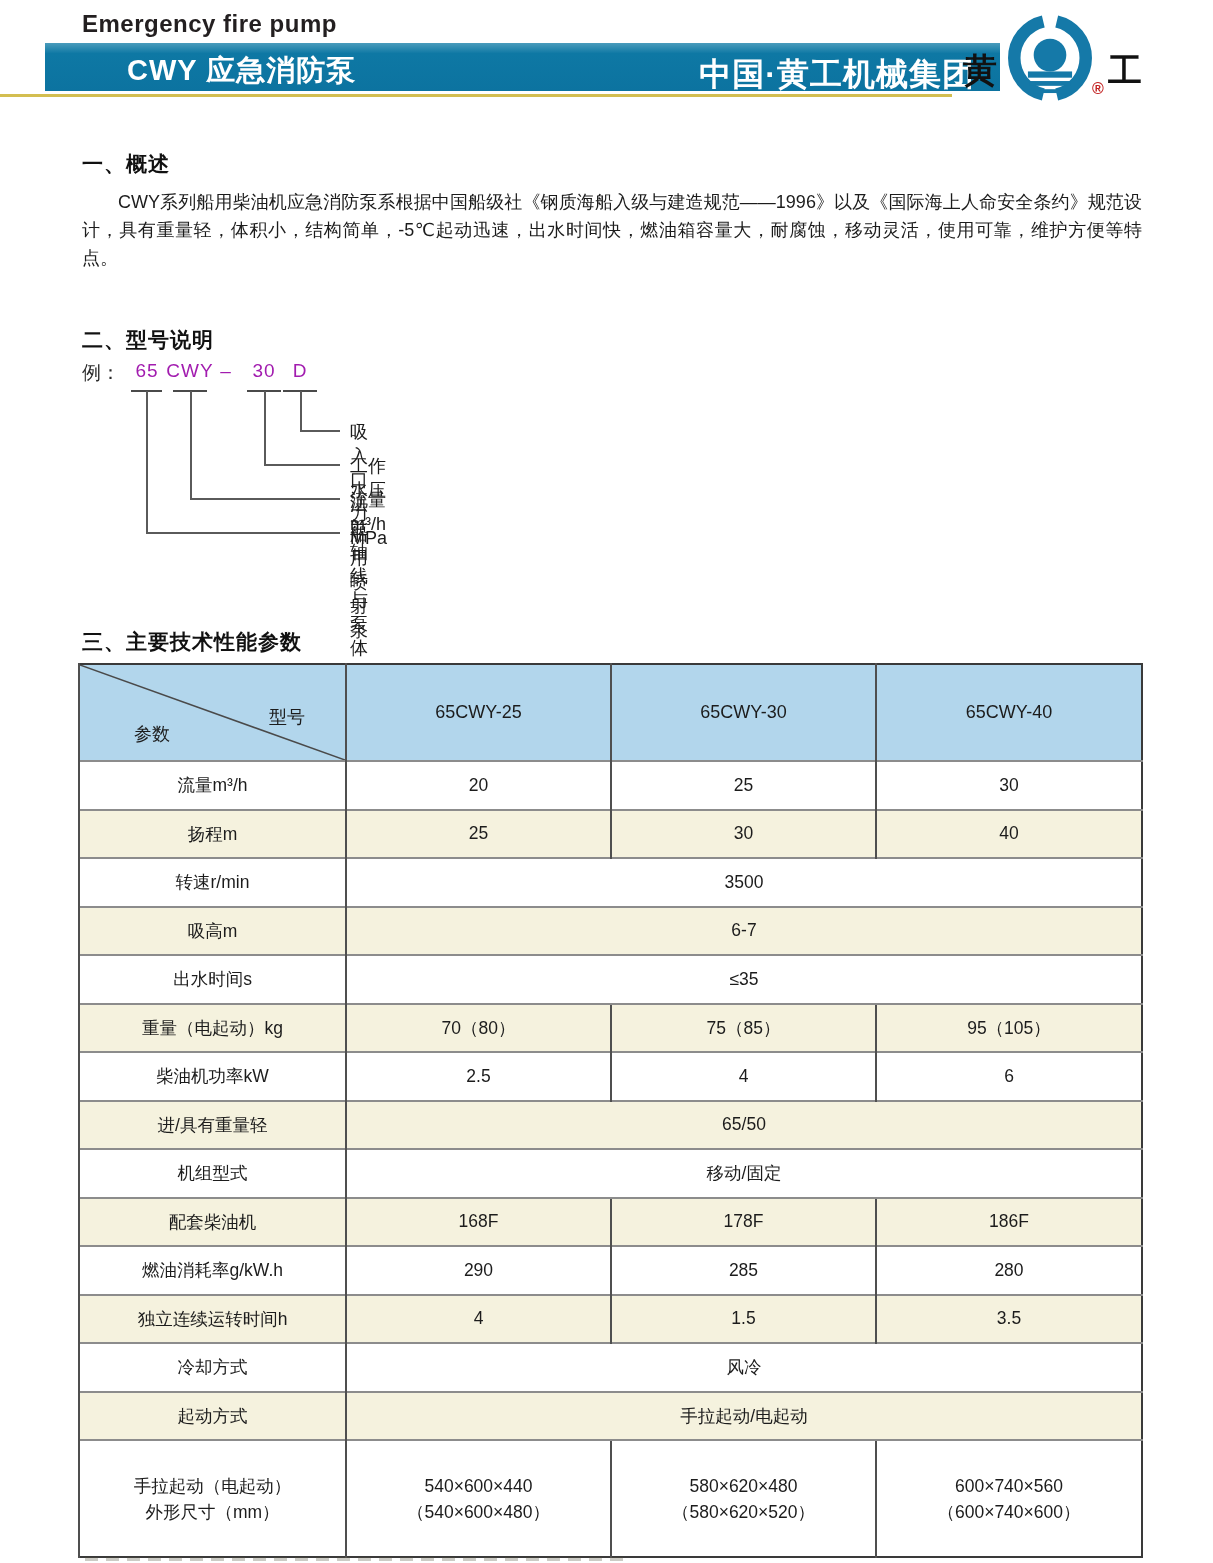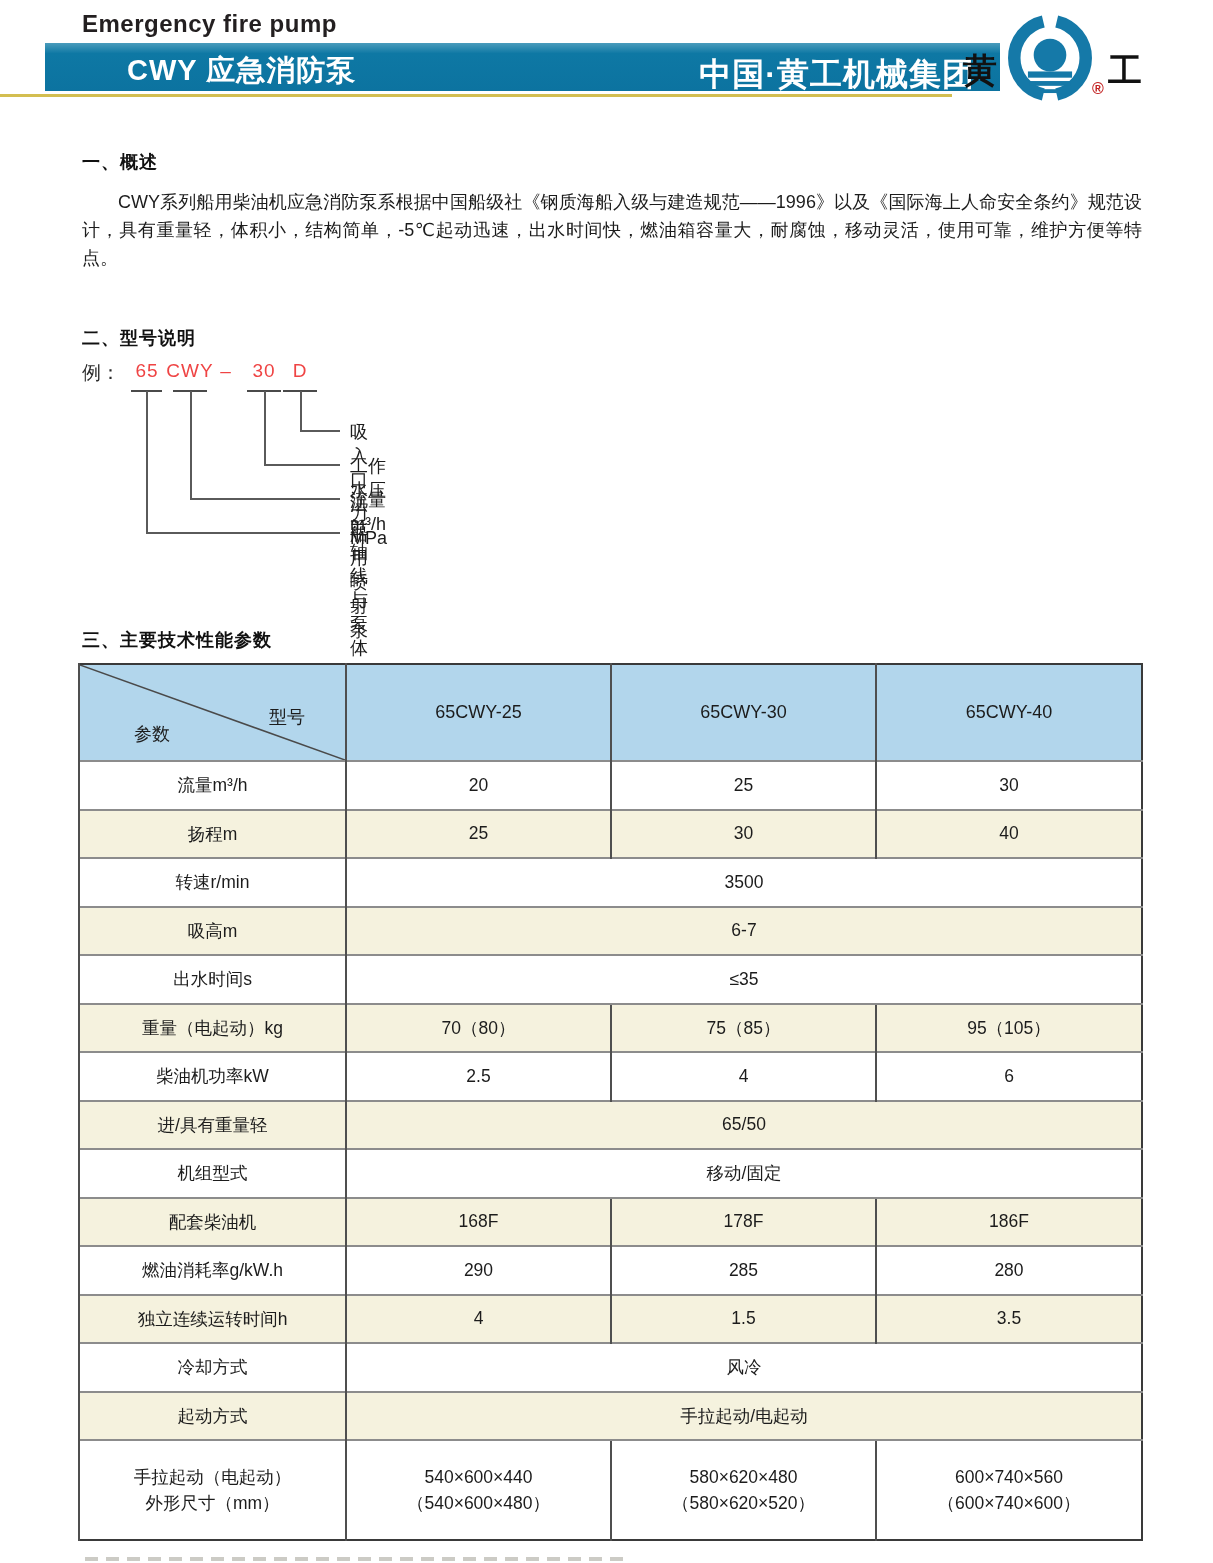--- a/index.html
+++ b/index.html
@@ -16,52 +16,52 @@
   .gold-line { position:absolute; left:0; top:94px; width:952px; height:3px; background:#d3be50; }
 
   .logo { position:absolute; left:958px; top:6px; width:195px; height:102px; }
   .logo-char { position:absolute; top:42px; font-size:34px; font-weight:bold; color:#111111; }
   .logo-char.left { left:5px; }
   .logo-char.right { left:150px; }
   .logo-emblem { position:absolute; left:44px; top:2px; }
   .logo-reg { position:absolute; left:134px; top:74px; font-size:16px; font-weight:bold; color:#c32222; }
 
   
-  .sec-heading { position:absolute; left:82px; font-size:18px; font-weight:bold; color:#111111; letter-spacing:1px; }
+  .sec-heading { position:absolute; left:82px; font-size:21px; font-weight:bold; color:#111111; letter-spacing:1px; }
   #h-overview { top:150px; }
   #h-model   { top:326px; }
   #h-specs   { top:628px; }
 
   
   .overview-text { position:absolute; left:82px; top:188px; width:1060px; font-size:18px; line-height:28px;
                    color:#1c1c1c; text-align:justify; }
   .overview-text p { text-indent:2em; }
 
   
   .diagram { position:absolute; left:0; top:0; }
   .dg-example { position:absolute; left:82px; top:360px; font-size:19px; color:#2a2a2a; }
-  .dg-part { position:absolute; top:360px; transform:translateX(-50%); font-size:19px; color:#ef4444; letter-spacing:1px; }
+  .dg-part { position:absolute; top:360px; transform:translateX(-50%); font-size:19px; color:#a21caf; letter-spacing:1px; }
   .dg-underline { position:absolute; height:0; border-top:2px solid #4a4a4a; }
   .dg-conn { position:absolute; border-left:2px solid #5a5a5a; border-bottom:2px solid #5a5a5a; }
   .dg-label { position:absolute; left:350px; font-size:18px; color:#1c1c1c; line-height:24px; }
 
   
   .spec-table { position:absolute; left:78px; top:663px; width:1063px; border-collapse:collapse; table-layout:fixed; }
   .spec-table td { border-top:2px solid #8c8c8c; border-left:2px solid #4f4f4f; text-align:center;
                    vertical-align:middle; font-size:17.5px; color:#1c1c1c; padding:2px; }
   .spec-table { border:2px solid #3a3a3a; }
   .hdr-row td { background:#b2d6ec; height:97px; border-top:none; font-size:18px; }
   .corner-cell { position:relative; padding:0 !important; }
   .corner-svg { position:absolute; left:0; top:0; width:100%; height:100%; }
   .corner-top { position:absolute; right:40px; top:20px; font-size:18px;margin-top:20px; }
   .corner-bottom { position:absolute; left:54px; bottom:14px; font-size:18px; }
   .spec-row { height:48.5px; }
   .spec-row.beige td { background:#f5f2de; }
   .spec-row.white td { background:#ffffff; }
-  .spec-row-tall { height:100px; }
+  .spec-row-tall { height:117px; }
   .cell-line { line-height:26px; }
 
   
   .bottom-artifact { position:absolute; left:85px; top:1557px; width:540px; height:4px; opacity:.30;
     background:repeating-linear-gradient(90deg, #55523e 0 13px, transparent 13px 21px); }
 </style>
 </head>
 <body>
 
 <div class="page">

